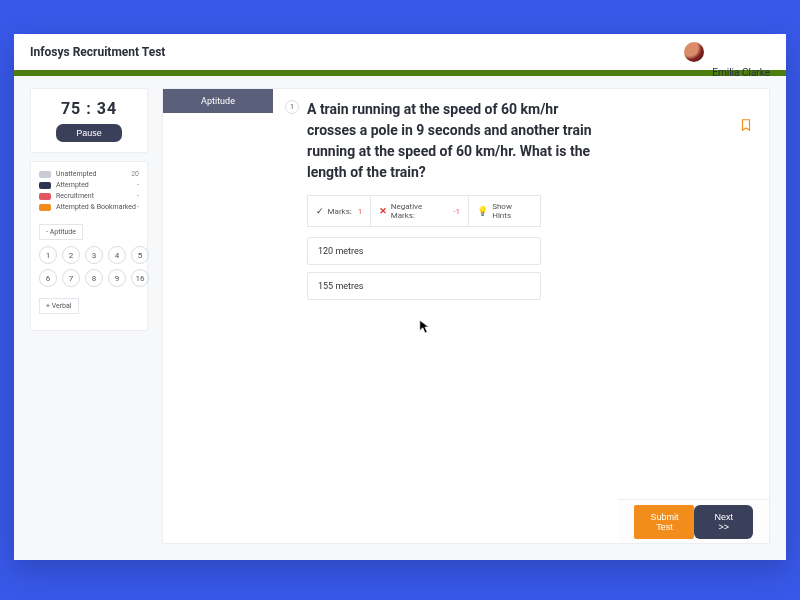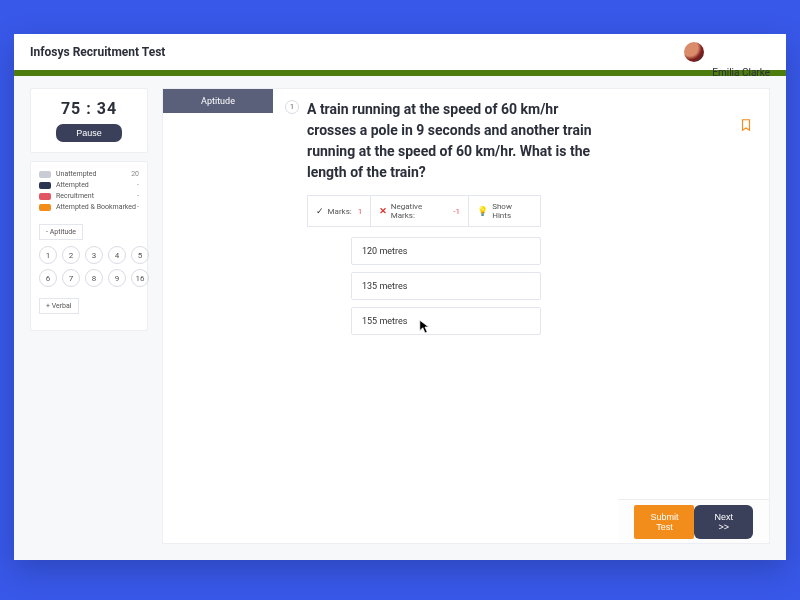--- a/index.html
+++ b/index.html
@@ -125,21 +125,21 @@
   .meta-cell + .meta-cell { border-left: 1px solid #e3e6ec; }
   .check-ic { color: #333; font-size: 9px; }
   .x-ic { color: #e0332e; font-weight: 700; font-size: 9px; }
   .bulb-ic { color: #f5a623; font-size: 9px; }
   .mval { color: #e25563; margin-left: 2px; }
 
   .options { margin-left: 22px; width: 234px; display: flex; flex-direction: column; gap: 7px; }
   .opt {
     border: 1px solid #e3e6ec; border-radius: 2px;
     padding: 8px 10px; font-size: 9px; color: #333;
-    cursor: pointer; background: #fff; margin-left: 44px;
+    cursor: pointer; background: #fff;
   }
 
   .footer {
     margin-top: auto;
     border-top: 1px solid #eceef2;
     background: #fdfdfd;
     height: 44px;
     display: flex; align-items: center; 
     padding: 0 16px;
   }
@@ -251,21 +251,20 @@
             <span class="mval">-1</span>
           </div>
           <div class="meta-cell">
             <span class="bulb-ic">💡</span>
             <span>Show Hints</span>
           </div>
         </div>
 
         <div class="options">
           <div class="opt">120 metres</div>
-          <div class="opt">135 metres</div>
           <div class="opt">155 metres</div>
         </div>
       </div>
 
       <div class="cursor">
         <svg viewBox="0 0 16 20">
             <path d="M1 1 L1 15 L5 11 L8 18 L11 17 L8 10 L13 10 Z" fill="#000" stroke="#fff" stroke-width="1"></path>
           </svg>
       </div>
 

